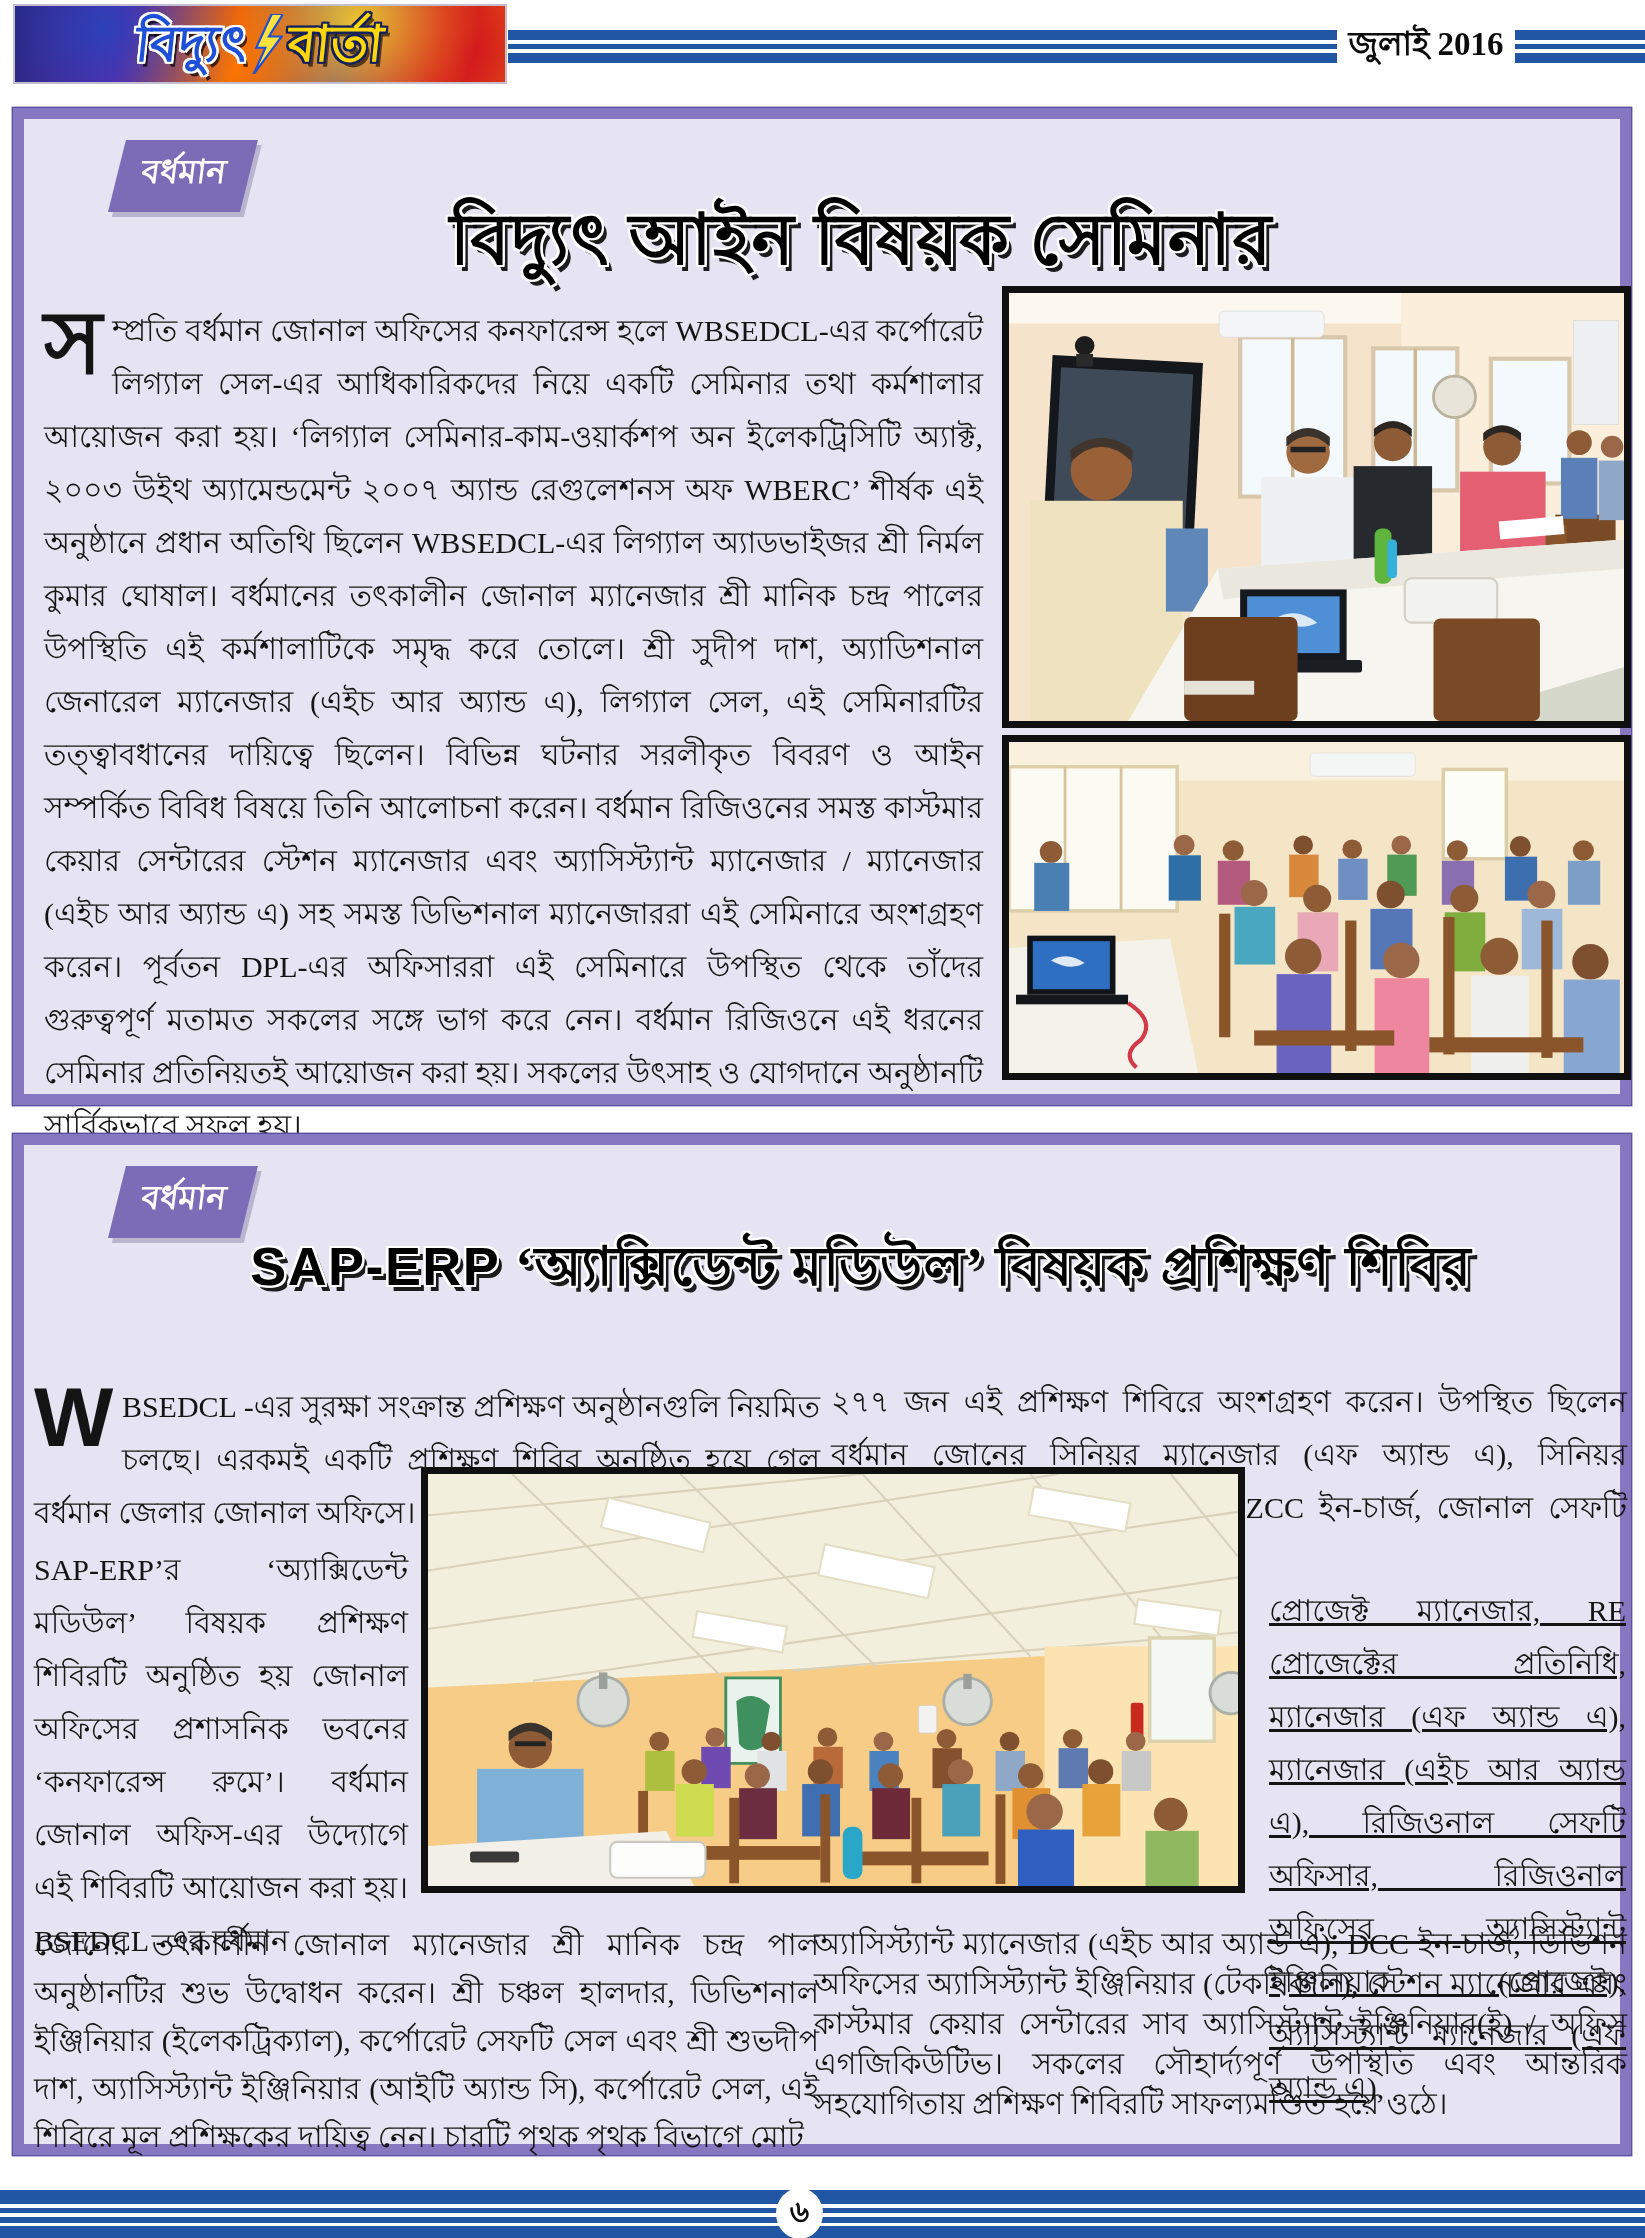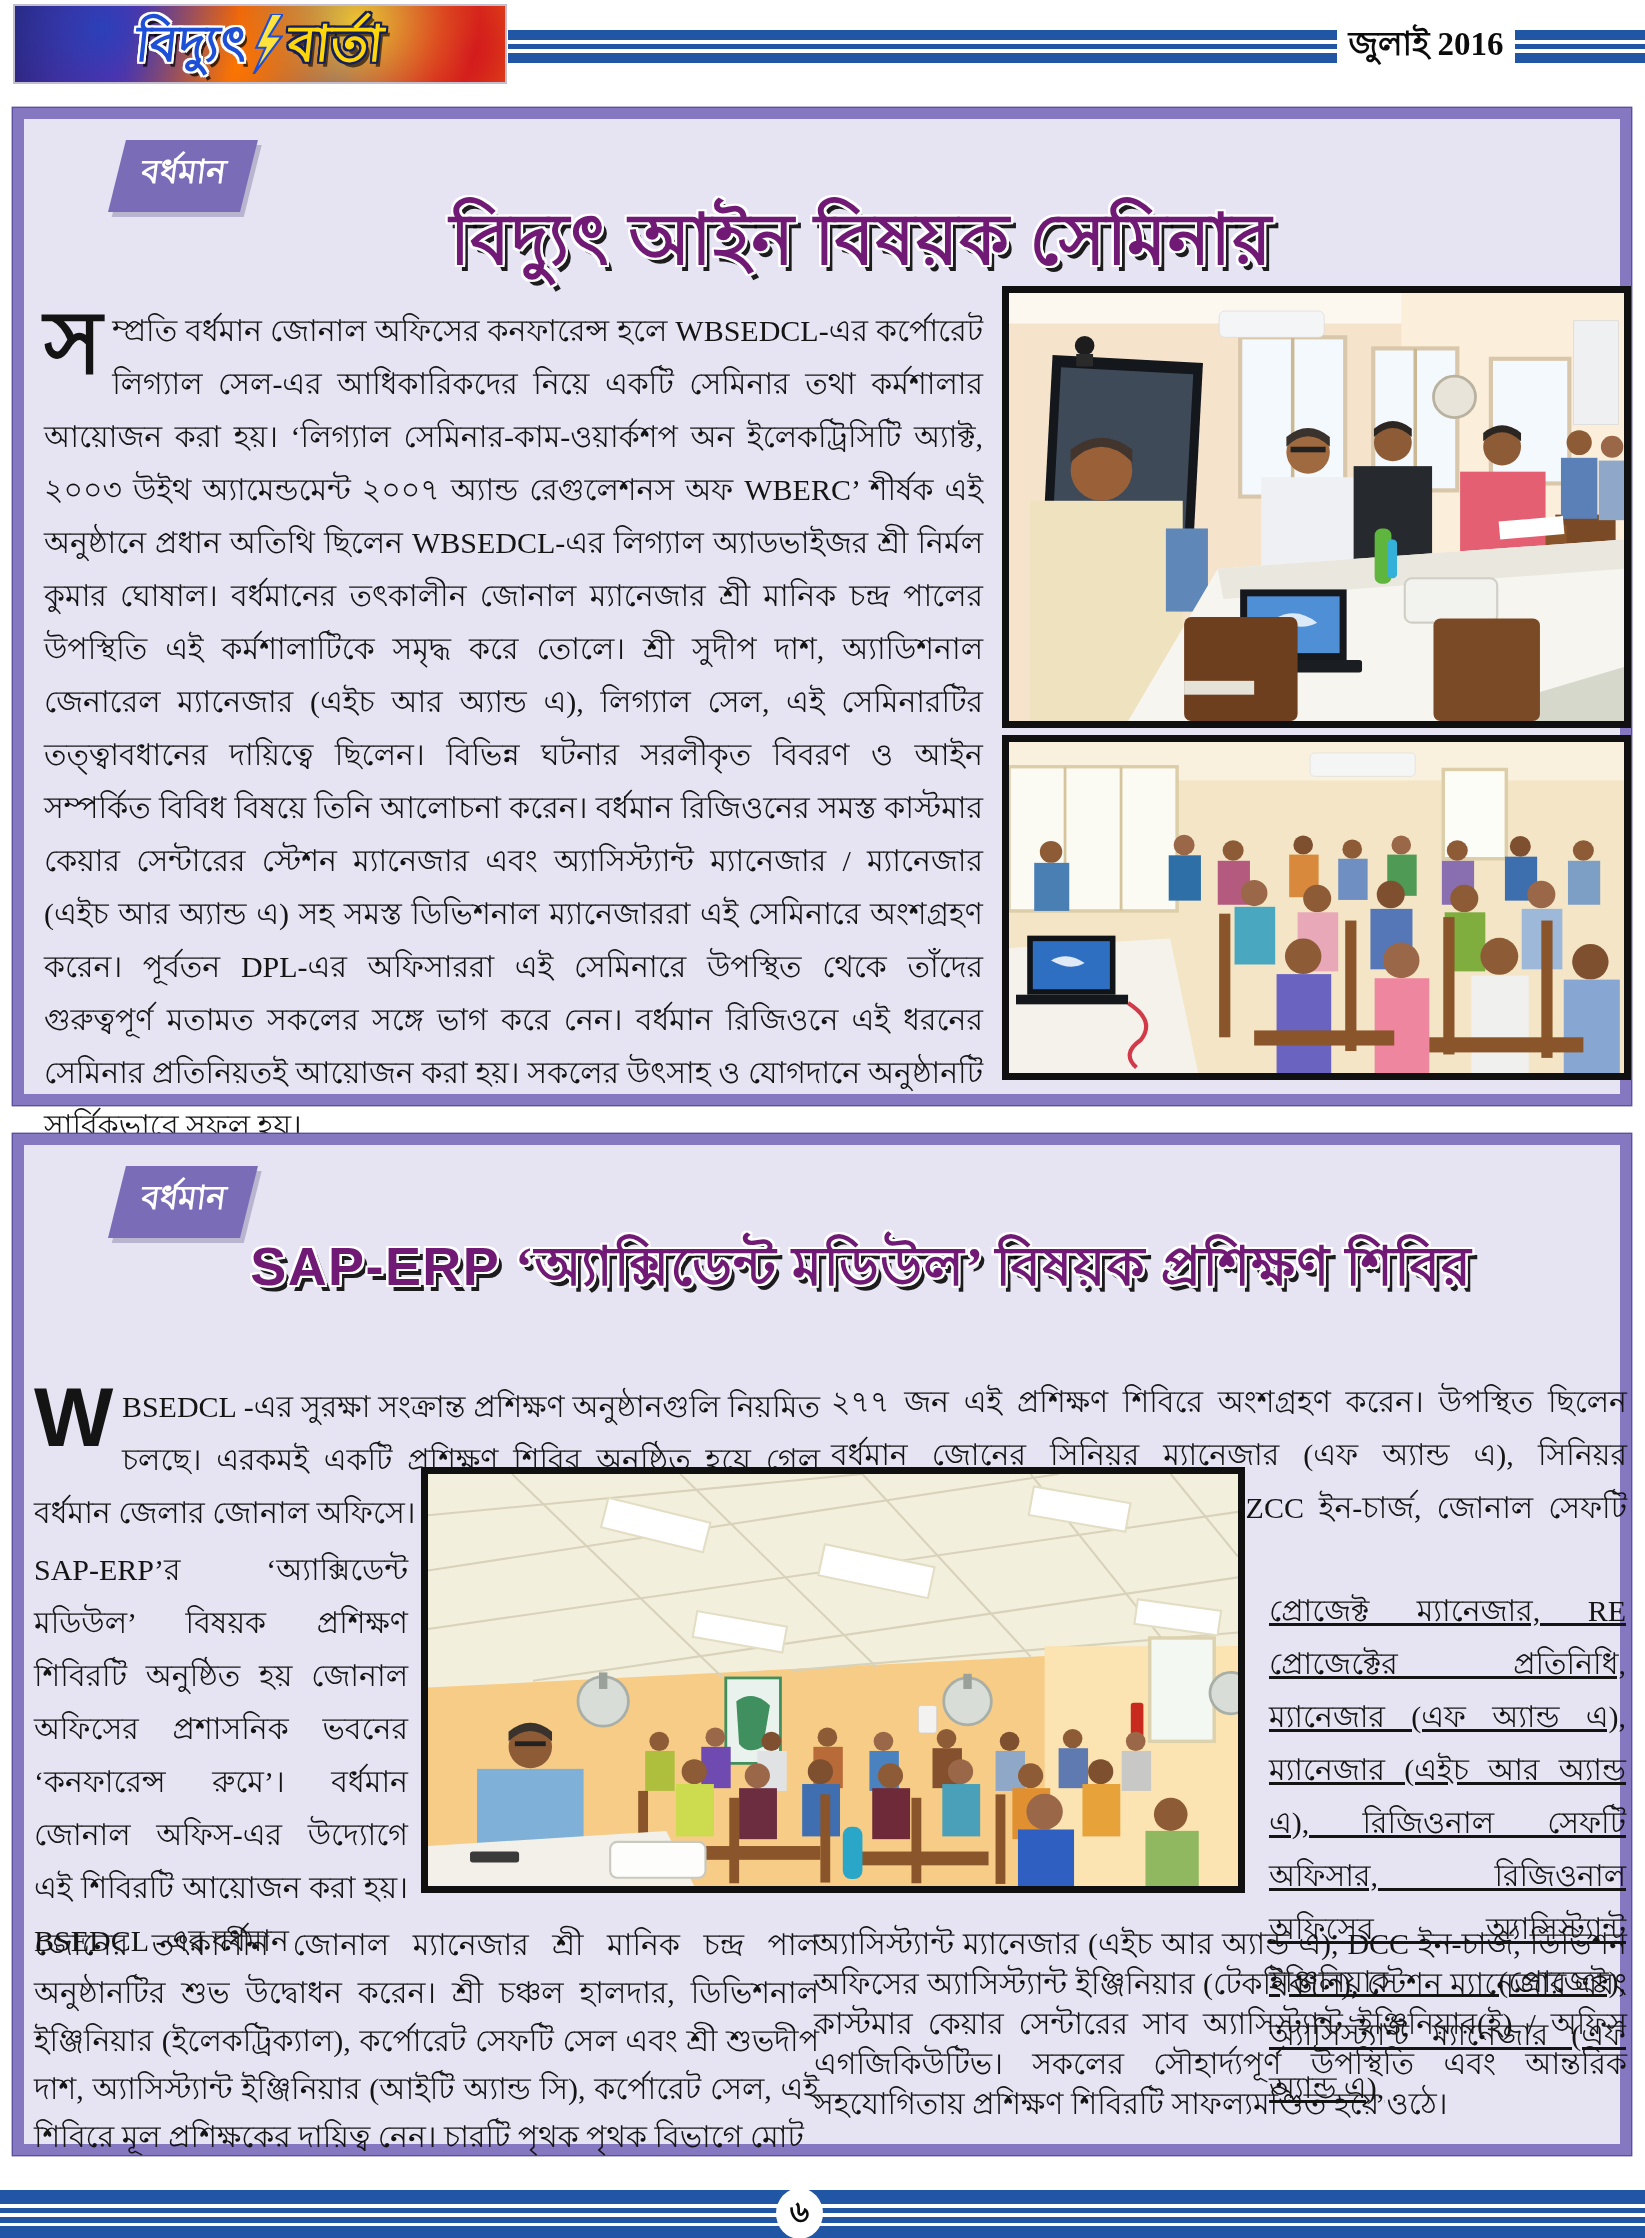--- a/index.html
+++ b/index.html
@@ -29,21 +29,21 @@
     border:11.4px solid #8577c0;box-shadow:0 0 0 1.4px #5b50a0;}
   .box1{top:108px;height:997px;}
   .box2{top:1134px;height:1021px;}
 
   .badge{position:absolute;left:93px;top:21.4px;background:#7b6cb8;color:#fff;
     font-size:33px;font-weight:bold;padding:5.7px 24px 10px 24px;transform:skewX(-14deg);
     box-shadow:5px 5px 0 rgba(70,60,120,.28);}
   .badge span{display:inline-block;transform:skewX(7deg);}
 
   .big-title{position:absolute;left:107px;right:28.5px;text-align:center;font-weight:bold;
-    color:#701a75;letter-spacing:1.4px;
+    color:#000000;letter-spacing:1.4px;
     text-shadow:-2.1px 0 #fff,2.1px 0 #fff,0 -2.1px #fff,0 2.1px #fff,-2.1px -2.1px #fff,2.1px 2.1px #fff,2.1px -2.1px #fff,-2.1px 2.1px #fff,5px 6.4px 0 rgba(5,5,5,.9);}
   .title1{top:34px;font-size:71px;line-height:1.1;}
   .title2{top:56px;font-size:54px;line-height:1.1;}
   .title2 .latin{font-family:"Liberation Sans","DejaVu Sans",sans-serif;font-weight:bold;margin-top:32px;}
 
   .bodytext{position:absolute;font-size:30px;line-height:53px;text-align:justify;color:#141414;}
   .body1{left:20px;top:155px;width:939px;}
   .dropcap{float:left;font-weight:bold;font-size:88px;line-height:71px;padding:4.3px 10px 0 0;}
   .dropcap-latin{float:left;font-weight:bold;font-family:"Liberation Sans","DejaVu Sans",sans-serif;
     font-size:84px;line-height:68px;padding:2.9px 8.6px 0 0;}

